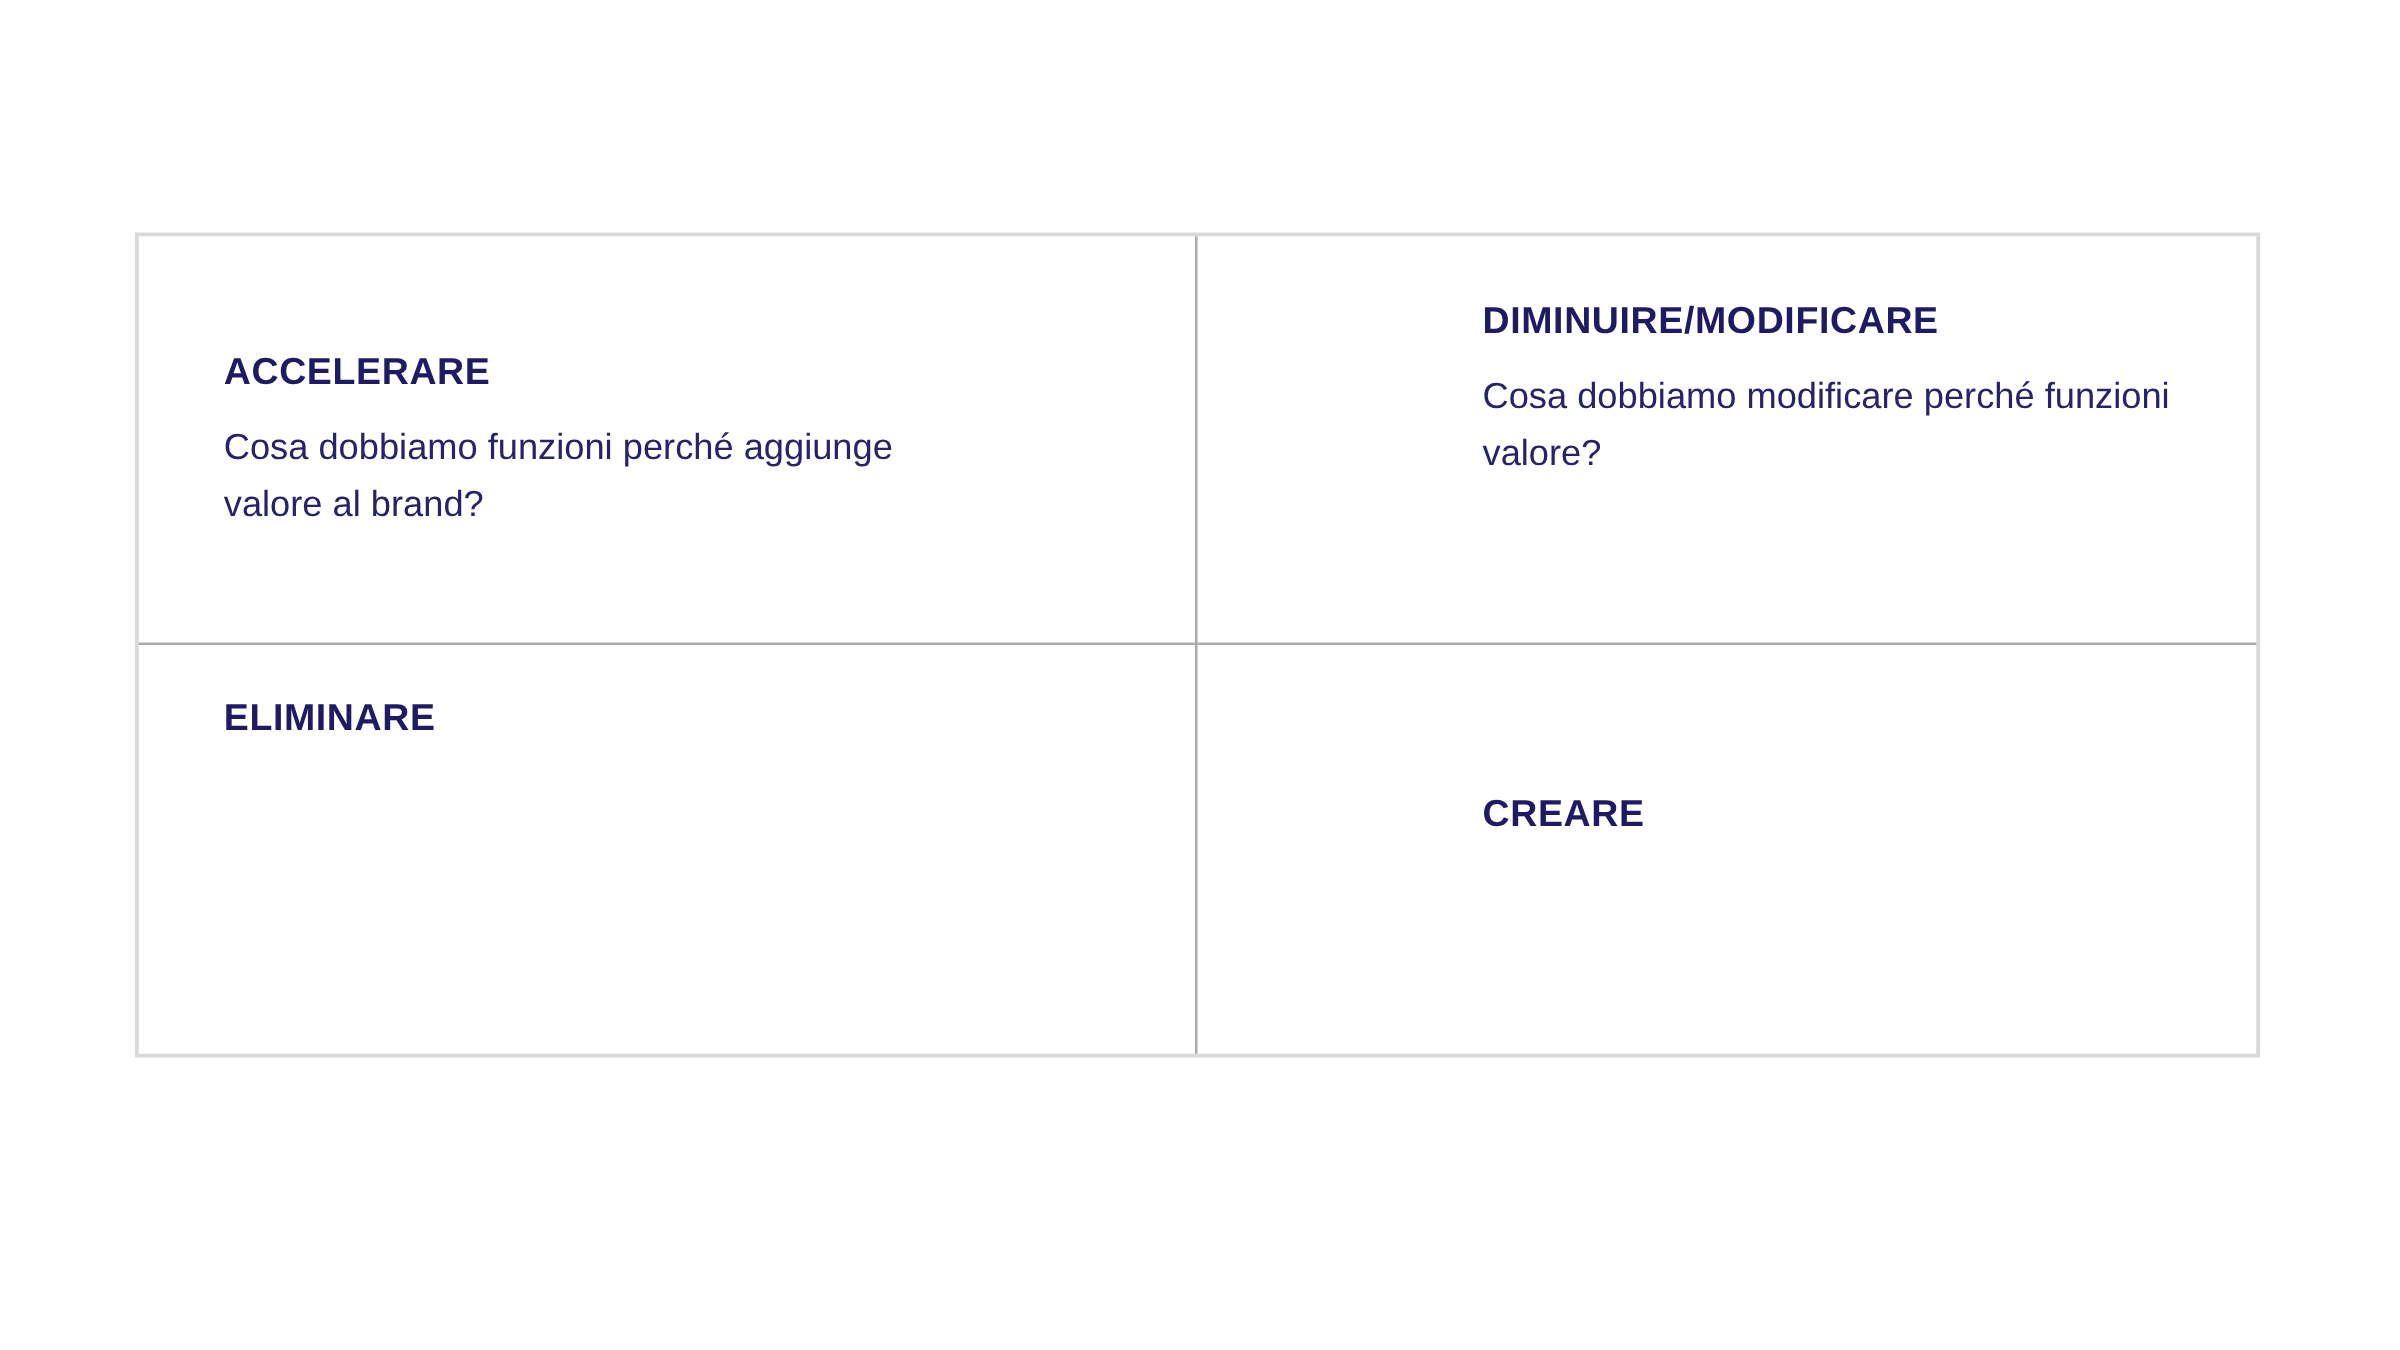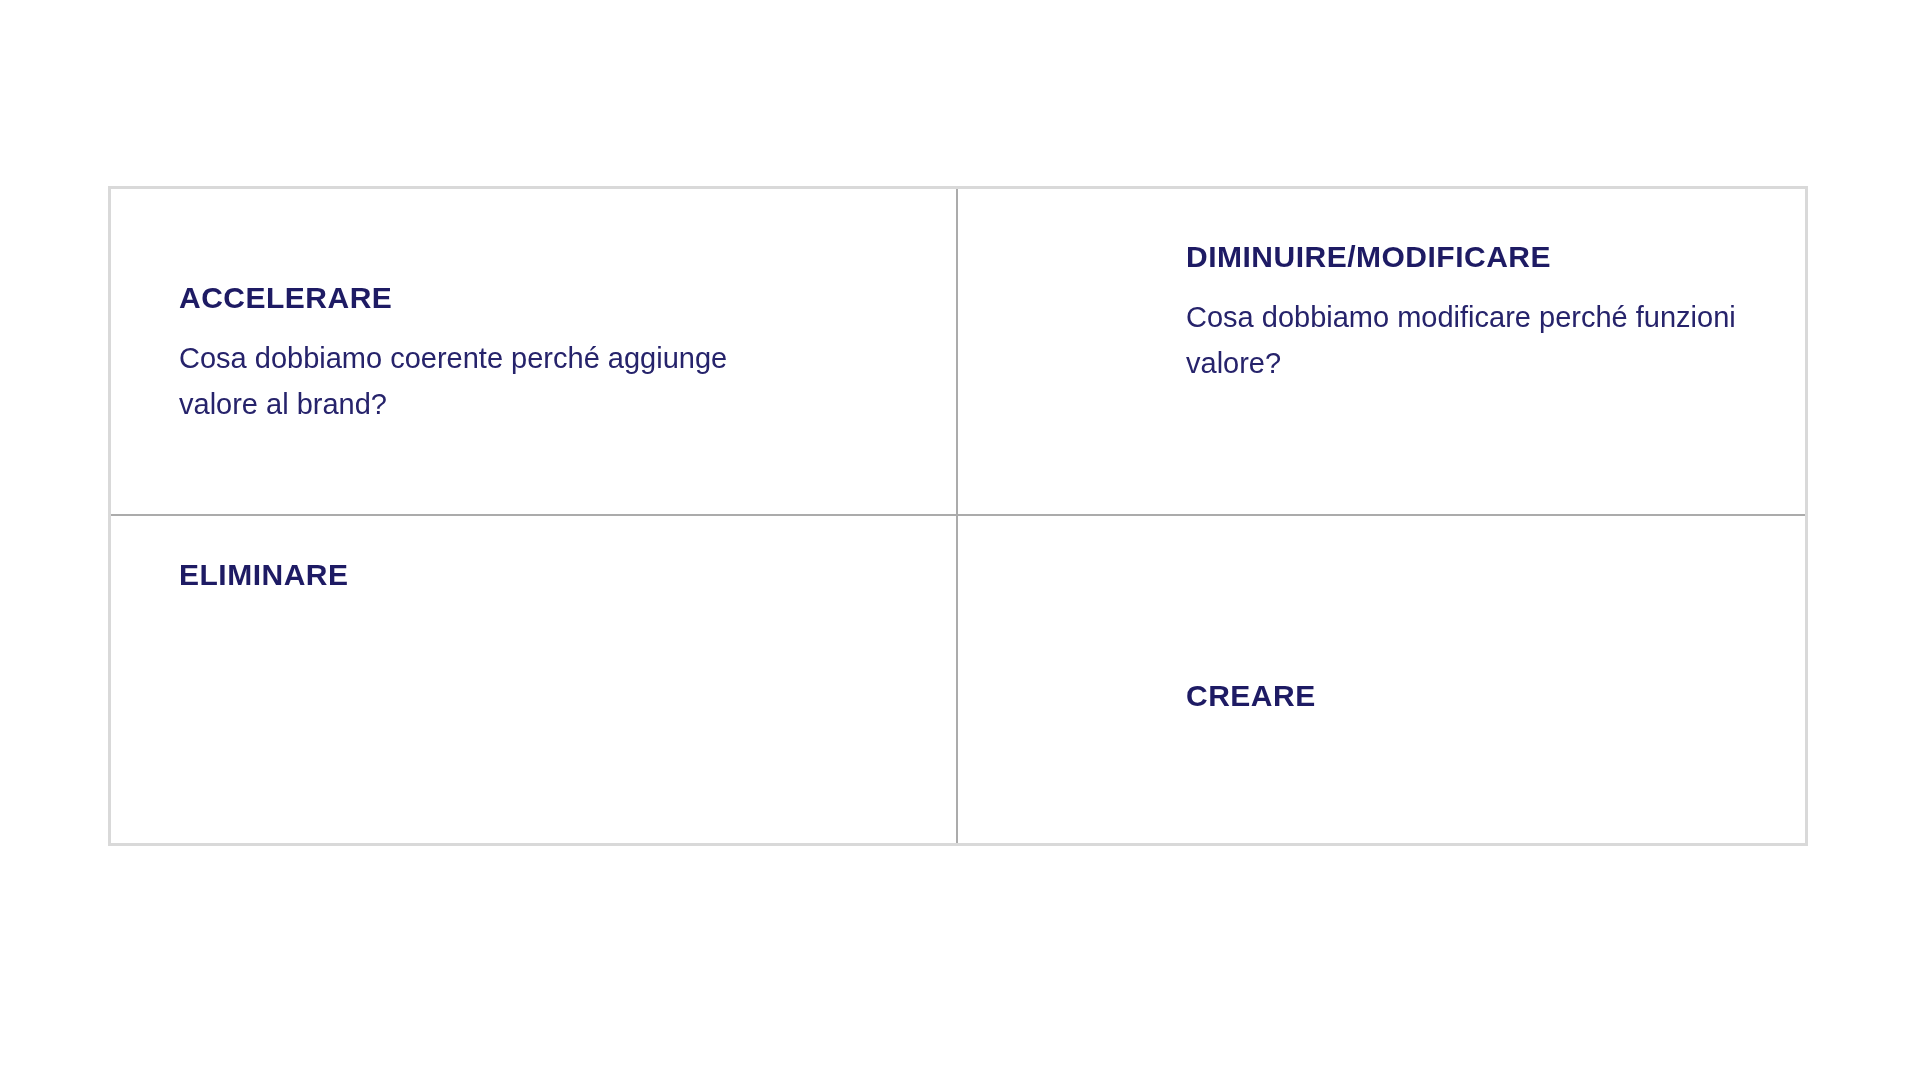--- a/index.html
+++ b/index.html
@@ -38,21 +38,20 @@
   .q-tr{
     border-bottom:2px solid var(--inner-border);
     padding:49px 40px 0 228px;
   }
   .q-bl{
     border-right:2px solid var(--inner-border);
     padding:40px 40px 0 68px;
   }
   .q-br{
     padding:117px 40px 12px 228px;
-    margin-top:44px;
   }
   .q-title{
     font-size:30px;
     line-height:38px;
     font-weight:700;
     letter-spacing:.5px;
     color:var(--title-color);
   }
   .q-body{
     margin-top:18px;
@@ -63,21 +62,21 @@
     white-space:pre-line;
   }
 </style>
 </head>
 <body>
 
 <div class="matrix">
 
   <div class="quadrant q-tl">
     <div class="q-title">ACCELERARE</div>
-    <div class="q-body">Cosa dobbiamo coerente perché aggiunge
+    <div class="q-body">Cosa dobbiamo funzioni perché aggiunge
 valore al brand?</div>
   </div>
 
   <div class="quadrant q-tr">
     <div class="q-title">DIMINUIRE/MODIFICARE</div>
     <div class="q-body">Cosa dobbiamo modificare perché funzioni
 valore?</div>
   </div>
 
   <div class="quadrant q-bl">

